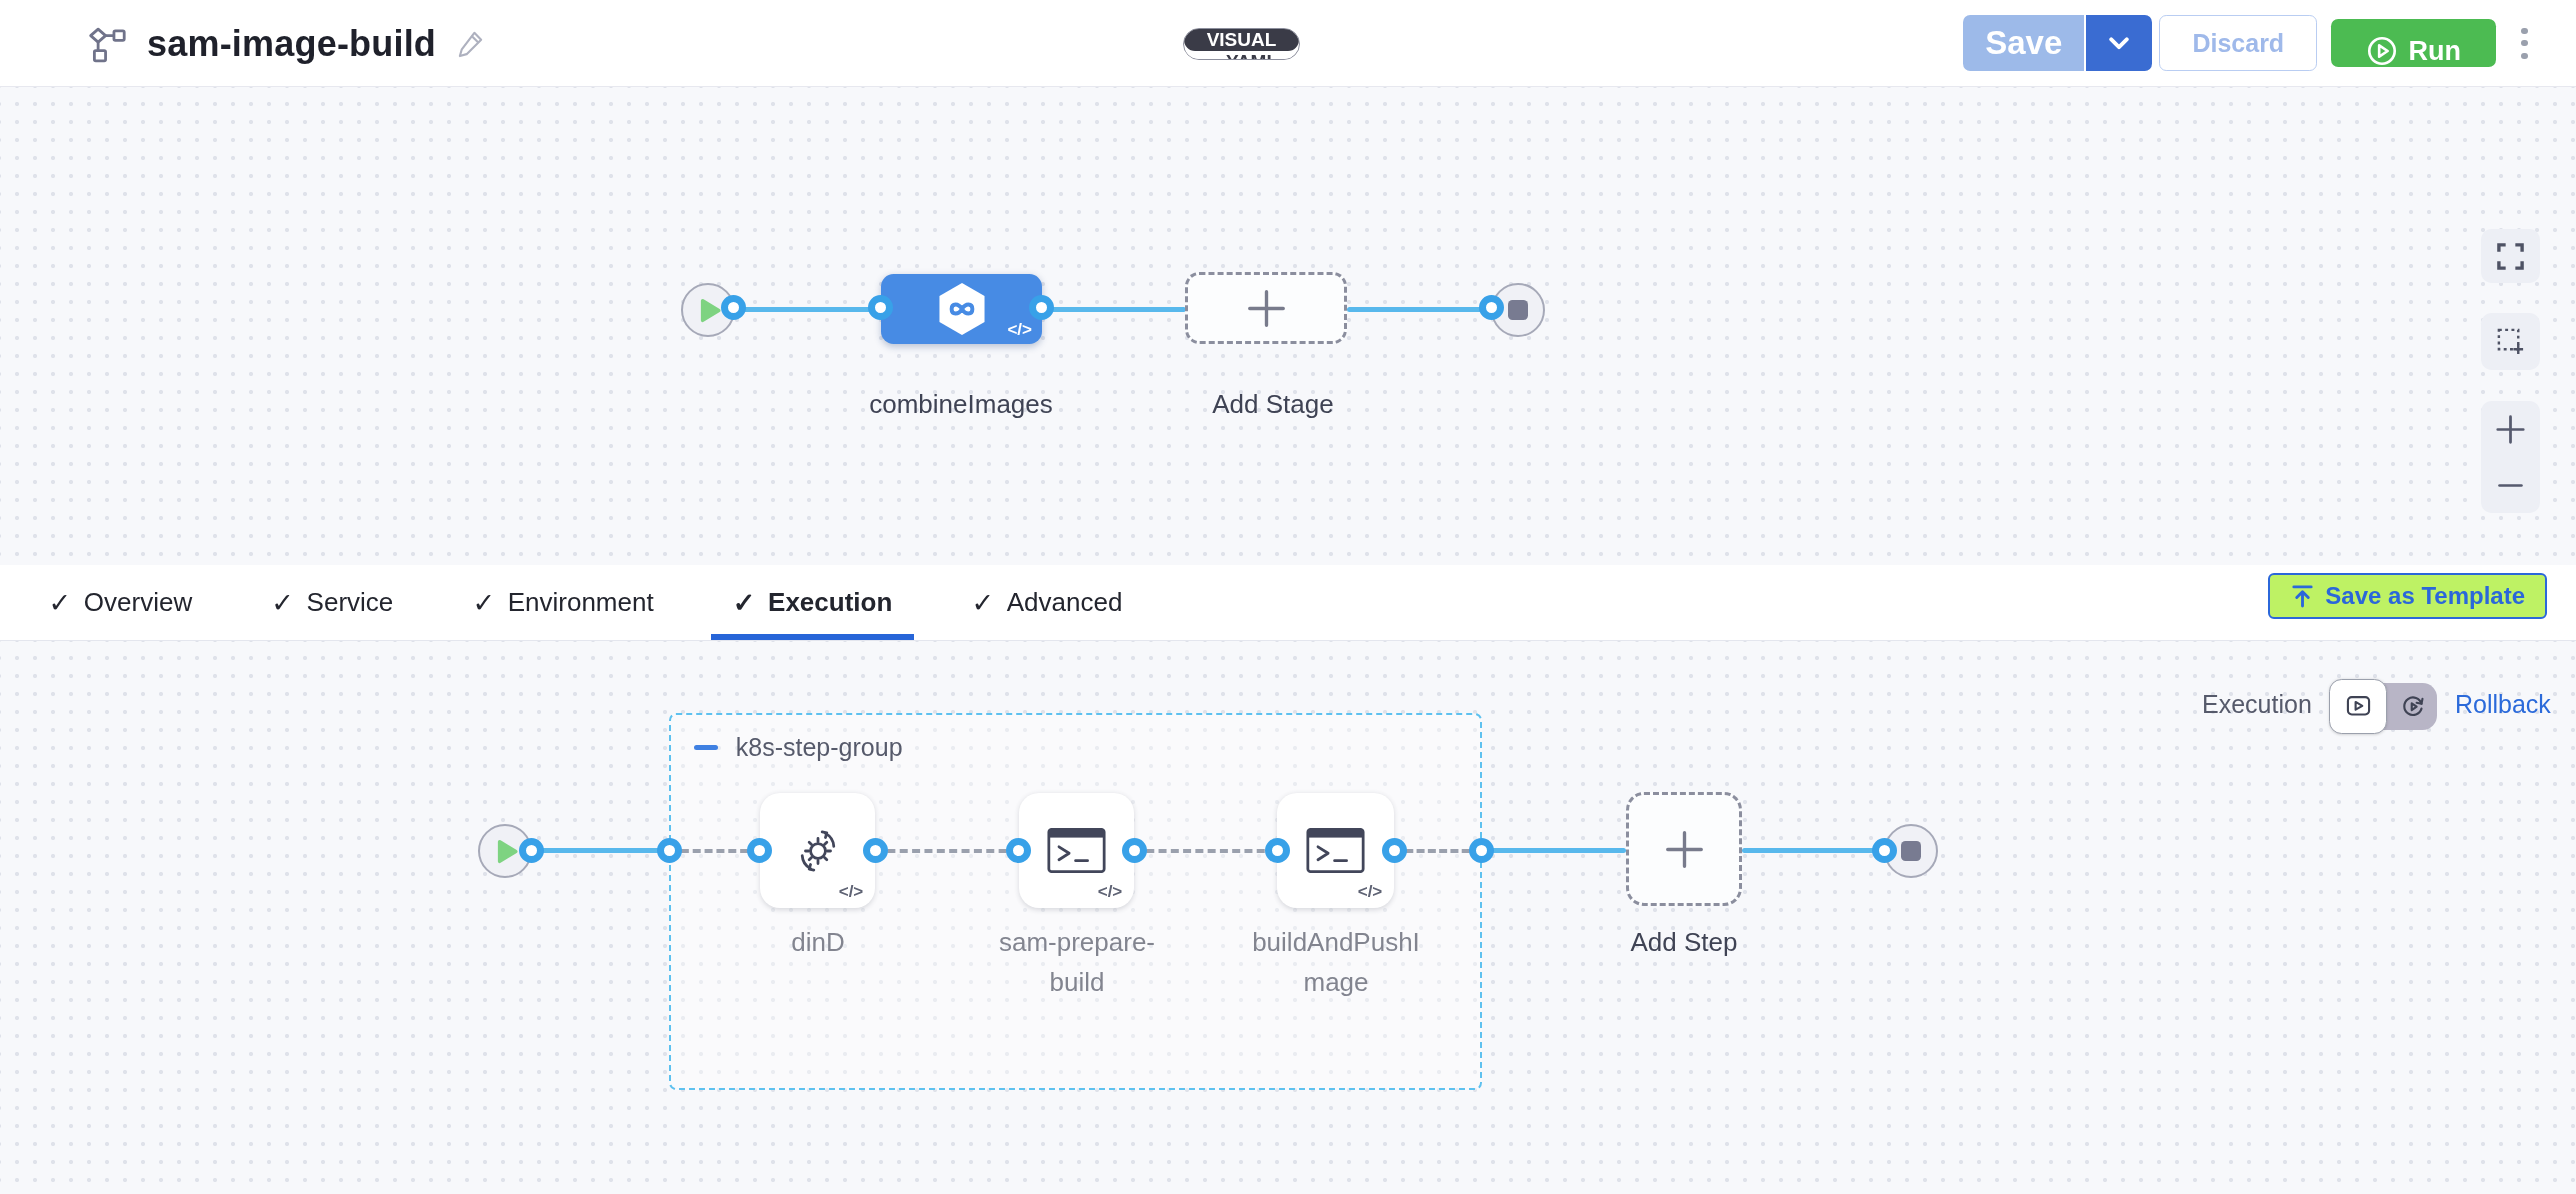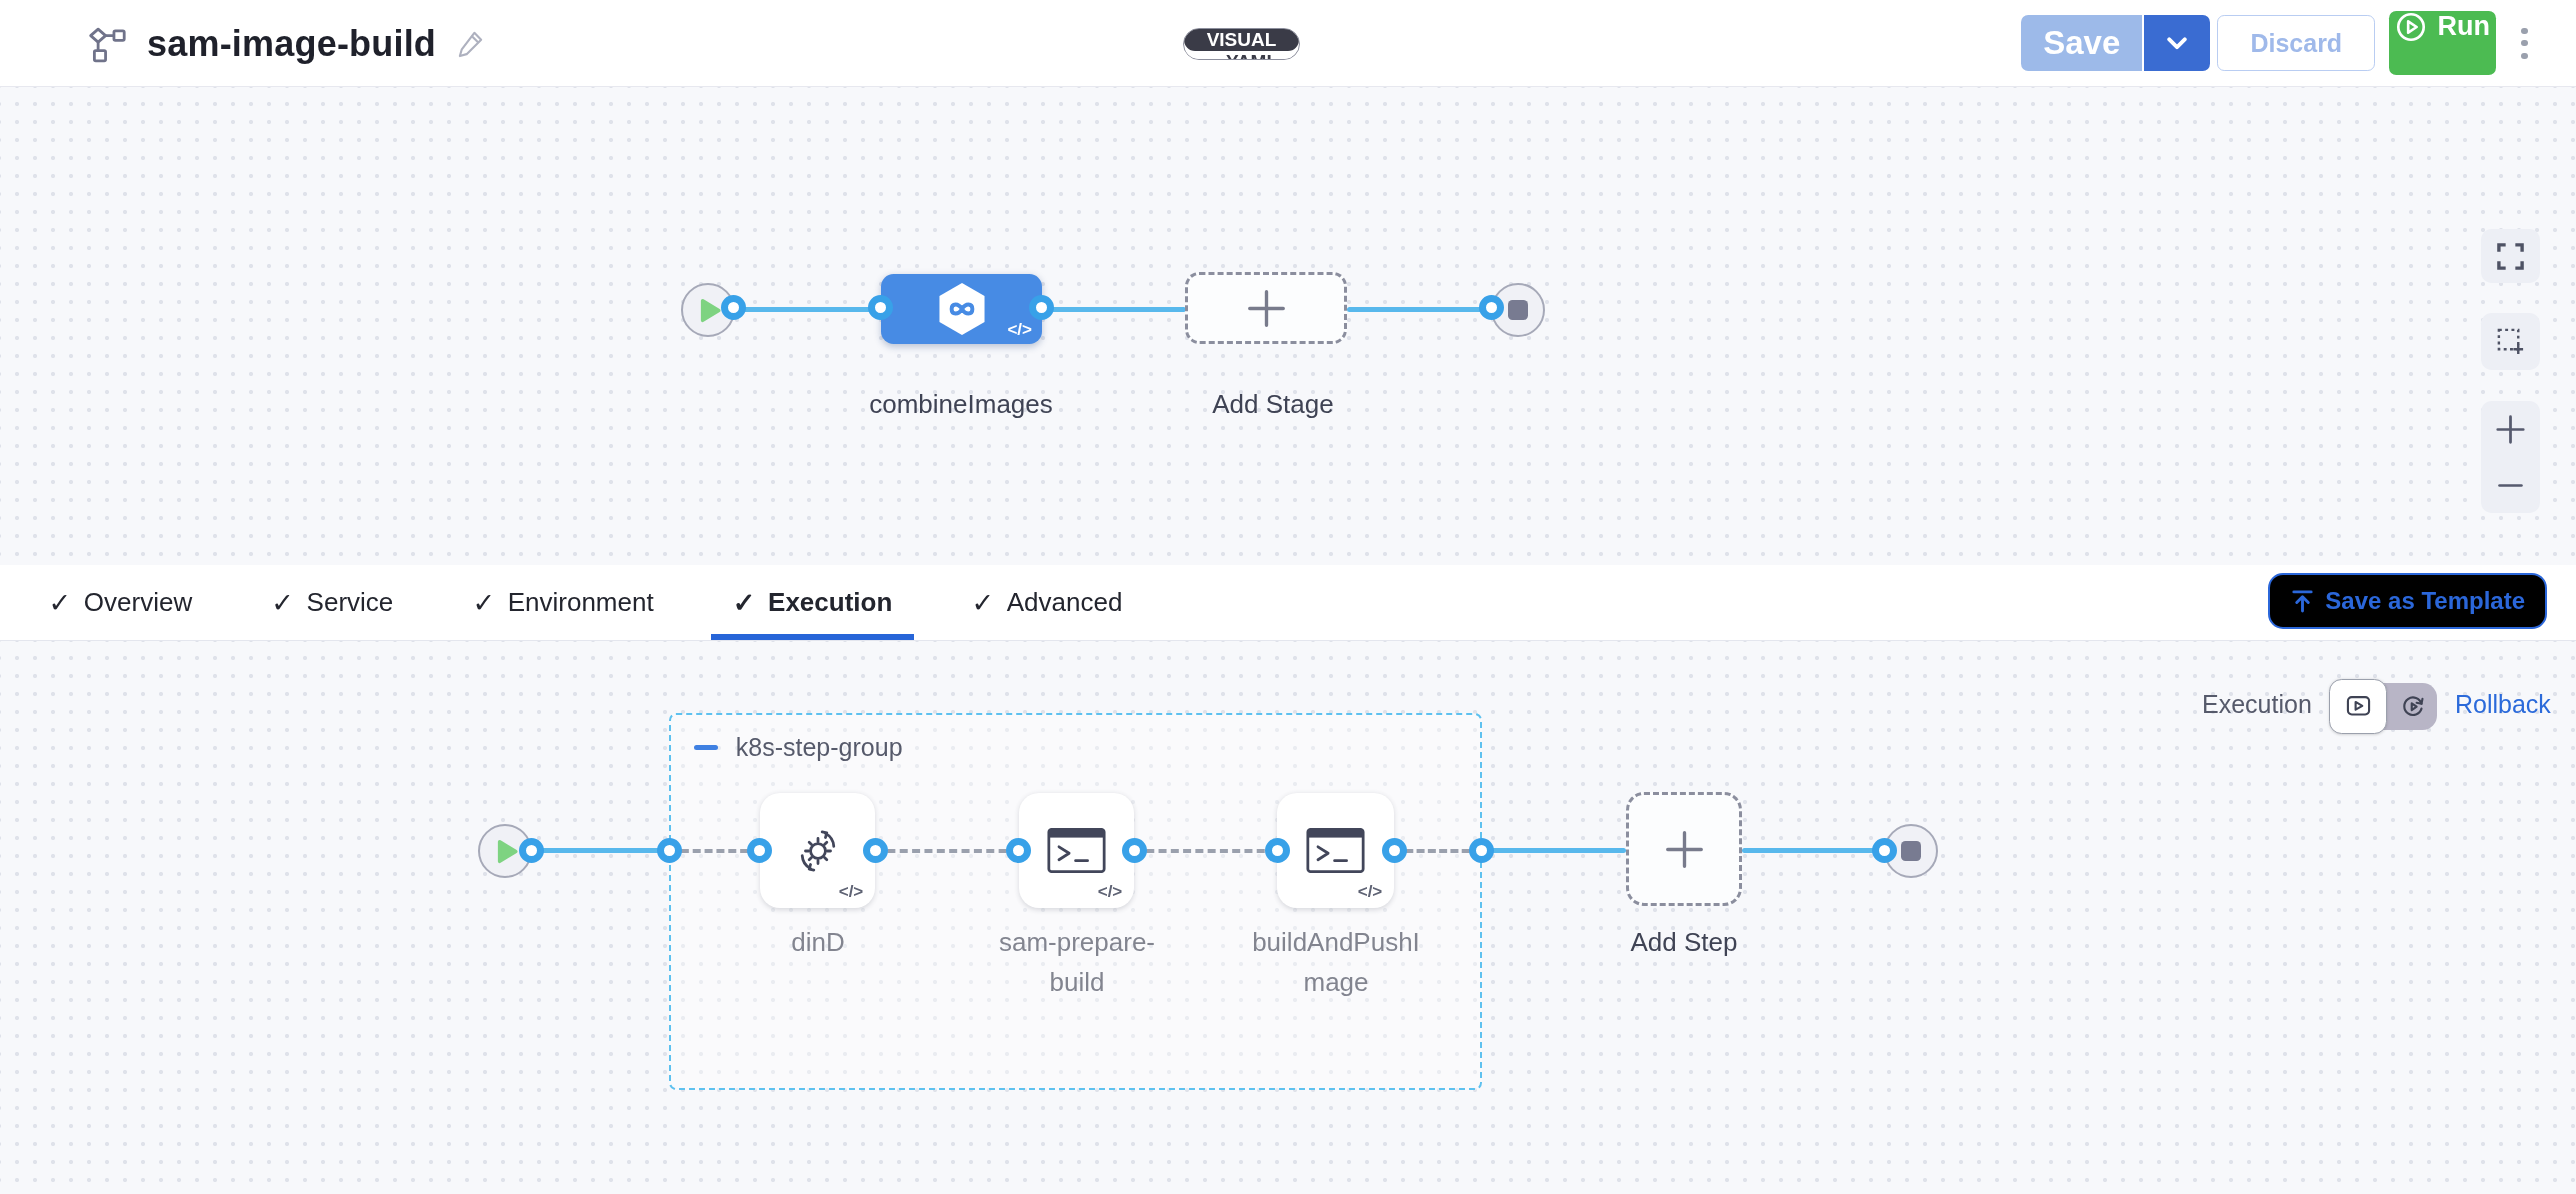--- a/index.html
+++ b/index.html
@@ -26,22 +26,22 @@
                      background:#fbfdff; border:1.8px solid #cde9f8; border-radius:10.8px; cursor:pointer; }
   .validated-label { font-size:23.4px; font-weight:700; color:#3e424f; }
   .validated-time { font-size:23.4px; color:#5a5e6b; }
   .save-split { display:flex; height:56px; margin-left:27px; border-radius:7.2px; overflow:hidden; }
   .save-main { width:121px; height:56px; background:#9dbae9; color:#fff; font-size:33px; font-weight:700;
                border:none; cursor:default; }
   .save-menu { width:68px; height:56px; background:#3a6cd2; border:none; border-left:2.7px solid #fff;
                display:flex; align-items:center; justify-content:center; cursor:pointer; }
   .discard-btn { height:56px; margin-left:7.2px; padding:0 32px; background:#fff; border:1.8px solid #b9cdf2;
                  border-radius:7.2px; color:#9fb9ea; font-size:25px; font-weight:700; cursor:pointer; }
-  .run-btn { height:64px; margin-left:13.5px; padding:0 6px; background:#4cbb52; border:none; border-radius:7.2px;
-             color:#fff; font-size:27px; font-weight:700; display:flex; align-items:flex-start; gap:10.8px; cursor:pointer; }
+  .run-btn { height:48px; margin-left:13.5px; padding:0 35px; background:#4cbb52; border:none; border-radius:7.2px;
+             color:#fff; font-size:27px; font-weight:700; display:flex; align-items:flex-end; gap:10.8px; cursor:pointer; }
   .kebab { margin-left:20px; display:flex; flex-direction:column; gap:6.3px; padding:5.4px; background:none; border:none; cursor:pointer; }
   .kebab i { width:6.3px; height:6.3px; border-radius:50%; background:#9aa0ad; }
 
   
   .canvas { position:absolute; left:0; width:2576px; background-color:#f7f8fb;
             background-image:radial-gradient(#dfe2ea 1.8px, transparent 2.4px);
             background-size:18px 18px; background-position:8px 8px; }
   .canvas-top { top:87px; height:478px; }
   .canvas-bottom { top:641px; height:553px; }
 
@@ -85,22 +85,22 @@
   .zoom-panel button { flex:1; background:none; border:none; display:flex; align-items:center; justify-content:center; cursor:pointer; }
 
   
   .tabbar { position:absolute; left:0; top:565px; width:2576px; height:76px; background:#fff;
             border-bottom:1.8px solid #e4e6ee; display:flex; align-items:stretch; padding-left:27px; gap:36px; z-index:30; }
   .tab { position:relative; display:flex; align-items:center; gap:12.6px; padding:0 21.6px; background:none; border:none;
          font-size:26px; color:#23252e; cursor:pointer; font-family:"Liberation Sans",sans-serif; }
   .tab .tickmark { font-size:27px; color:#24262f; }
   .tab.active { font-weight:700; }
   .tab.active::after { content:""; position:absolute; left:0; right:0; bottom:0; height:6.3px; background:#2765d8; }
-  .save-template-btn { position:absolute; right:29px; top:8px; height:56px; padding:0 20px; background:#000000;
-                       border:2.7px solid #2b67da; border-radius:15px; color:#2b67da; font-size:24px; font-weight:700;
+  .save-template-btn { position:absolute; right:29px; top:8px; height:46px; padding:0 20px; background:#bef264;
+                       border:2.7px solid #2b67da; border-radius:6px; color:#2b67da; font-size:24px; font-weight:700;
                        display:flex; align-items:center; gap:10.8px; cursor:pointer; }
 
   
   .mode-label { position:absolute; left:2202px; top:49px; font-size:25px; color:#565a6b; }
   .mode-toggle { position:absolute; left:2332px; top:42px; width:105px; height:47px; background:#b8b5c6;
                  border-radius:14.4px; z-index:10; }
   .mode-seg-exec { position:absolute; left:-2.7px; top:-4.5px; width:58px; height:55px; background:#fff;
                    border:1.8px solid #9ba0ac; border-radius:12.6px; display:flex; align-items:center; justify-content:center;
                    cursor:pointer; box-shadow:0 0.9px 2.7px rgba(0,0,0,.15); }
   .mode-seg-roll { position:absolute; left:59px; top:0; width:45px; height:47px; background:none; border:none;

